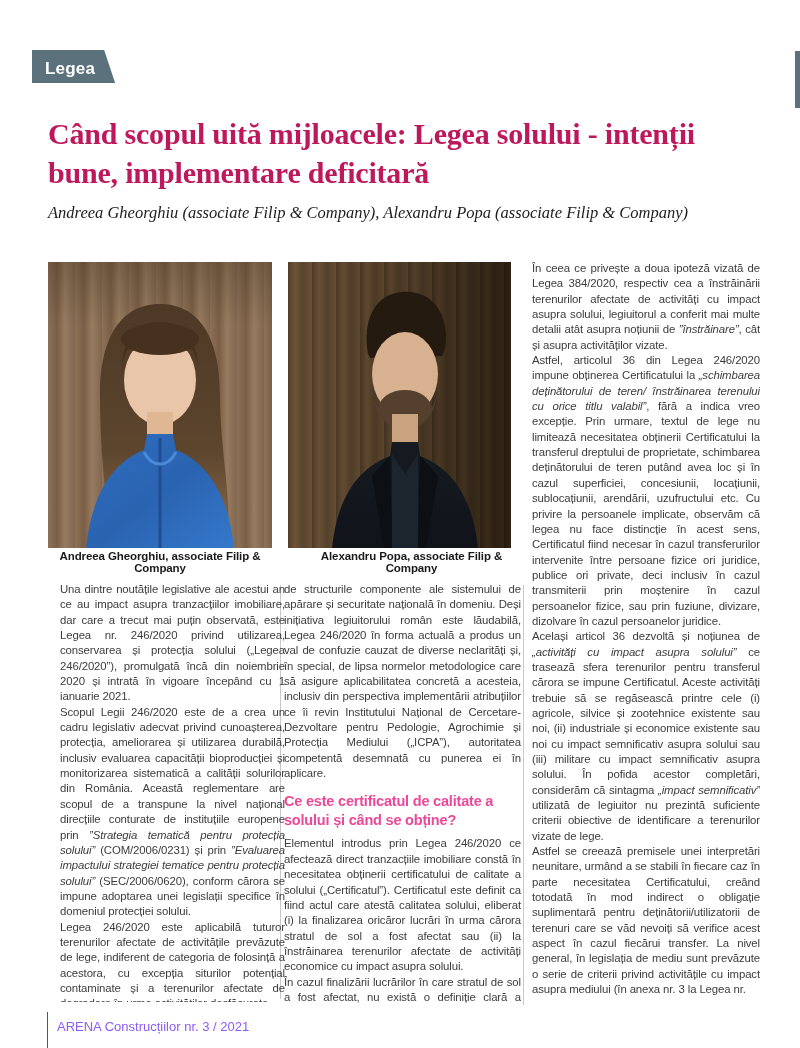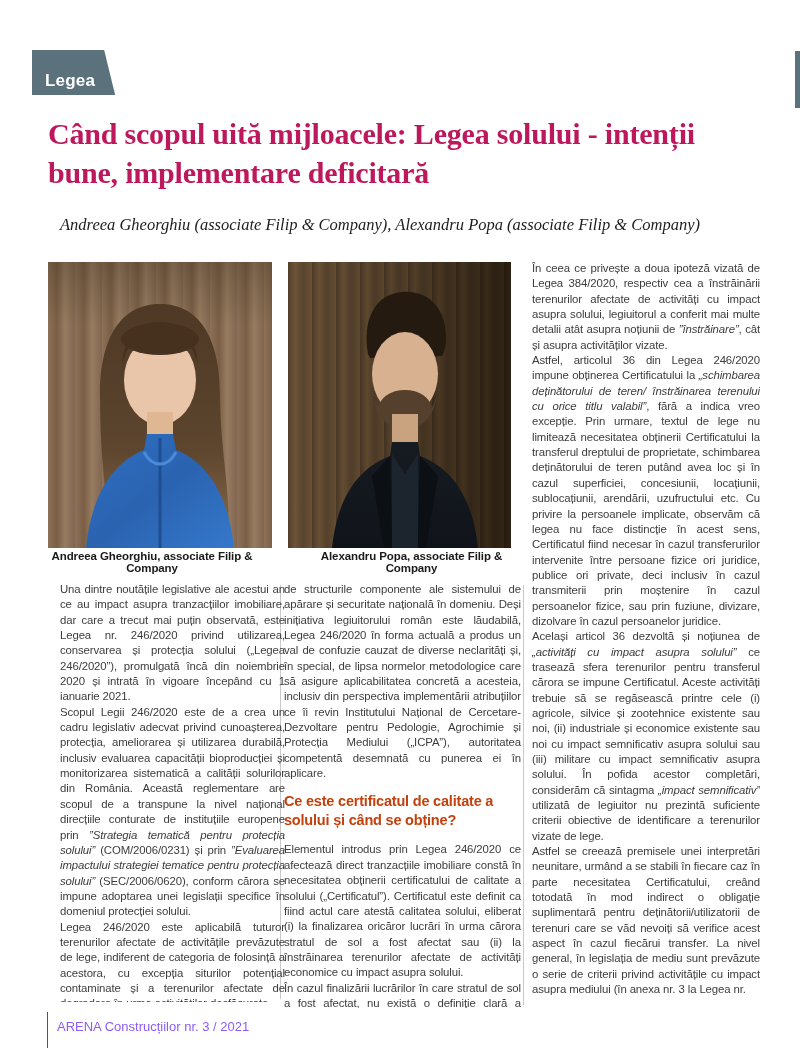--- a/index.html
+++ b/index.html
@@ -3,32 +3,32 @@
 <meta charset="utf-8">
 <style>
   html,body{margin:0;padding:0;}
   body{
     width:800px;height:1048px;position:relative;background:#ffffff;
     font-family:"Liberation Sans",sans-serif;color:#3c3c3c;overflow:hidden;
   }
   
   .section-badge{
     position:absolute;left:32px;top:50px;height:29px;line-height:29px;
-    padding:16px 20px 0 13px;background:#5b717c;color:#fff;font-weight:bold;
+    padding:4px 20px 0 13px;background:#5b717c;color:#fff;font-weight:bold;
     font-size:17px;letter-spacing:.2px;
     clip-path:polygon(0 0,calc(100% - 11px) 0,100% 100%,0 100%);
   }
   .edge-tab{position:absolute;right:0;top:51px;width:5px;height:57px;background:#5b717c;}
   .article-title{
     position:absolute;left:48px;top:114px;width:712px;margin:0;
     font-family:"Liberation Serif",serif;font-weight:bold;color:#be185d;
     font-size:30px;line-height:39px;letter-spacing:-.2px;
   }
   .byline{
-    position:absolute;left:48px;top:203px;width:712px;margin:12px;
+    position:absolute;left:48px;top:203px;width:712px;margin:0;
     font-family:"Liberation Serif",serif;font-style:italic;font-size:16.5px;color:#1d1d1d;
   }
   
   .photo{position:absolute;top:262px;height:286px;overflow:hidden;}
   .photo-left{
     left:48px;width:224px;
     background:
       linear-gradient(180deg,rgba(40,25,10,.25) 0%,rgba(40,25,10,0) 22%),
       repeating-linear-gradient(90deg,#8d7258 0px,#7a5f46 9px,#977c61 17px,#816750 27px);
   }
@@ -36,35 +36,35 @@
     left:288px;width:223px;
     background:
       repeating-linear-gradient(90deg,rgba(0,0,0,.28) 0px,rgba(0,0,0,0) 7px,rgba(0,0,0,.18) 15px,rgba(0,0,0,0) 24px),
       linear-gradient(90deg,#6f5539 0%,#54402a 55%,#302314 100%);
   }
   .photo svg{position:absolute;left:0;top:0;width:100%;height:100%;}
   .caption{
     position:absolute;top:550px;margin:0;text-align:center;
     font-size:11.5px;font-weight:bold;color:#1a1a1a;letter-spacing:-.1px;
   }
-  .caption-left{left:40px;width:224px;}
+  .caption-left{left:48px;width:224px;}
   .caption-right{left:300px;width:223px;}
   
   .col{
     position:absolute;text-align:justify;font-size:11.4px;line-height:15.35px;
     letter-spacing:-.12px;color:#3c3c3c;overflow:hidden;
   }
   .col p{margin:0;}
   .col em{}
   .col-1{left:60px;top:582px;width:225px;height:420px;}
   .col-2{left:284px;top:582px;width:237px;height:426px;}
   .col-3{left:532px;top:261px;width:228px;height:748px;}
   .subheading{
-    font-size:14.5px;line-height:19px;font-weight:bold;color:#c2410c;
-    letter-spacing:-.2px;margin:11px 0 12px 0;text-align:left;
+    font-size:14.5px;line-height:19px;font-weight:bold;color:#ec4899;
+    letter-spacing:-.2px;margin:11px 0 6px 0;text-align:left;
   }
   .col-rule{position:absolute;width:1px;background:#c9c9c9;}
   .rule-1{left:280px;top:585px;height:414px;}
   .rule-2{left:523px;top:585px;height:420px;}
   
   .footer-rule{position:absolute;left:47px;top:1012px;width:1px;height:36px;background:#555;}
   .page-number{position:absolute;left:22px;top:1080px;font-size:12px;font-weight:bold;color:#2b2b2b;}
   .footer-text{position:absolute;left:57px;top:1019px;font-size:13px;color:#8b5cf6;}
 </style>
 </head>

